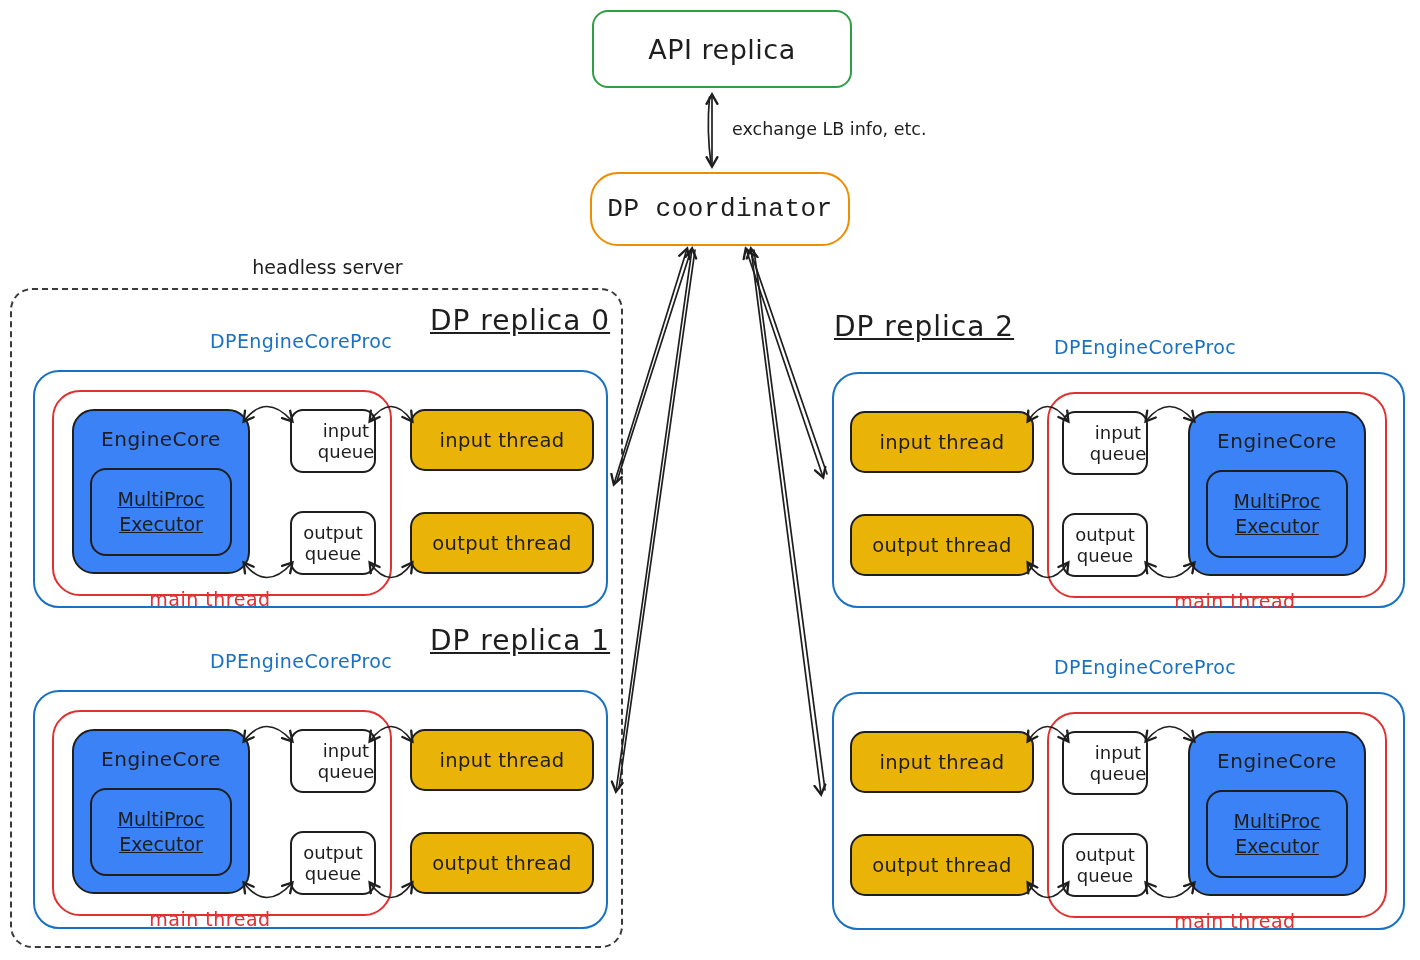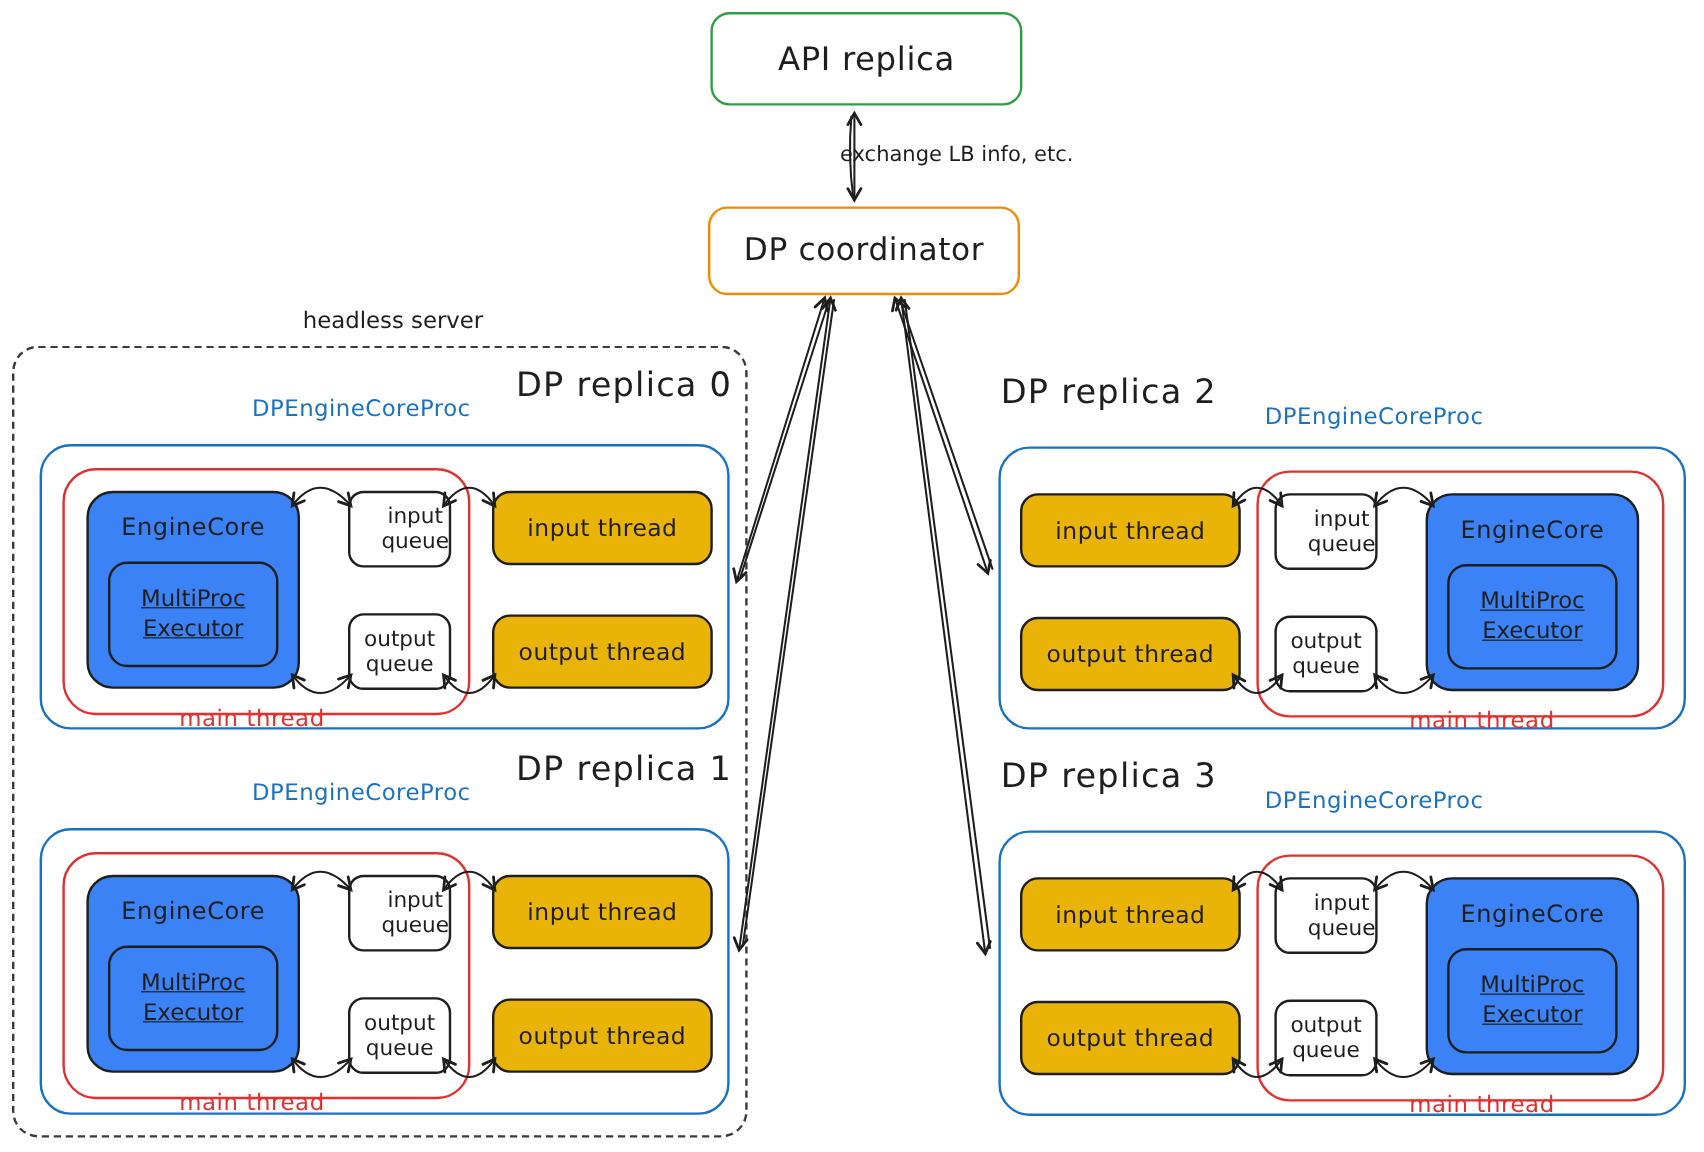--- a/index.html
+++ b/index.html
@@ -7,26 +7,26 @@
   }
   html,body{margin:0;padding:0;background:#ffffff;}
   body{font-family:"DejaVu Sans","Liberation Sans",sans-serif;color:var(--ink);}
   .stage{position:relative;width:1420px;height:960px;overflow:hidden;background:#ffffff;}
   .abs{position:absolute;}
   .node{position:absolute;display:flex;align-items:center;justify-content:center;
         background:#fff;box-sizing:border-box;letter-spacing:0.5px;}
   .api{left:592px;top:10px;width:260px;height:78px;border:2.6px solid var(--green);
        border-radius:16px;font-size:27px;}
   .coord{left:590px;top:172px;width:260px;height:74px;border:2.6px solid var(--orange);
-       border-radius:16px;font-size:26px;}
-  .exchange{left:700px;top:119px;font-size:17.5px;white-space:nowrap;}
+       border-radius:28px;font-size:26px;font-family:Liberation Mono, monospace;}
+  .exchange{left:732px;top:119px;font-size:17.5px;white-space:nowrap;}
   .headless-label{left:240px;top:246px;width:175px;text-align:center;font-size:19px;margin-top:10px;}
   .dashedbox{left:10px;top:288px;width:613px;height:660px;border:2px dashed #3a3a3a;
        border-radius:22px;box-sizing:border-box;}
-  .title{position:absolute;font-size:28px;letter-spacing:1px;white-space:nowrap;}
+  .title{position:absolute;font-size:28px;letter-spacing:1px;white-space:nowrap;text-decoration:underline;}
   .procl{position:absolute;font-size:19px;color:var(--blue);letter-spacing:0.4px;white-space:nowrap;}
   .replica{position:absolute;border:2.4px solid var(--blue);border-radius:26px;box-sizing:border-box;}
   .redbox{position:absolute;top:18px;width:340px;height:206px;border:2.2px solid var(--red);
        border-radius:28px;box-sizing:border-box;}
   .left  .redbox{left:17px;}  .right .redbox{right:16px;}
   .engine{position:absolute;top:37px;width:178px;height:165px;border:2.4px solid var(--ink);
        border-radius:22px;box-sizing:border-box;text-align:center;background:#3b82f6;}
   .left  .engine{left:37px;}  .right .engine{right:37px;}
   .engine-label{margin-top:16px;font-size:20px;letter-spacing:0.5px;}
   .exec{position:absolute;left:16px;top:57px;width:142px;height:88px;border:2.4px solid var(--ink);
@@ -65,21 +65,20 @@
 
   <div class="abs headless-label">headless server</div>
   <div class="abs dashedbox"></div>
 
   <div class="title" style="left:430px;top:304px;">DP replica 0</div>
   <div class="procl" style="left:210px;top:330px;">DPEngineCoreProc</div>
   <div class="title" style="left:430px;top:624px;">DP replica 1</div>
   <div class="procl" style="left:210px;top:650px;">DPEngineCoreProc</div>
   <div class="title" style="left:834px;top:310px;">DP replica 2</div>
   <div class="procl" style="left:1054px;top:336px;">DPEngineCoreProc</div>
-  <div class="title" style="left:834px;top:630px;">DP replica 3</div>
   <div class="procl" style="left:1054px;top:656px;">DPEngineCoreProc</div>
 
   <div class="replica left" style="left:33px;top:370px;width:575px;height:238px;">
     <div class="redbox"></div>
     <div class="engine">
       <div class="engine-label">EngineCore</div>
       <div class="exec">MultiProc
 Executor</div>
     </div>
     <div class="queue in">input

